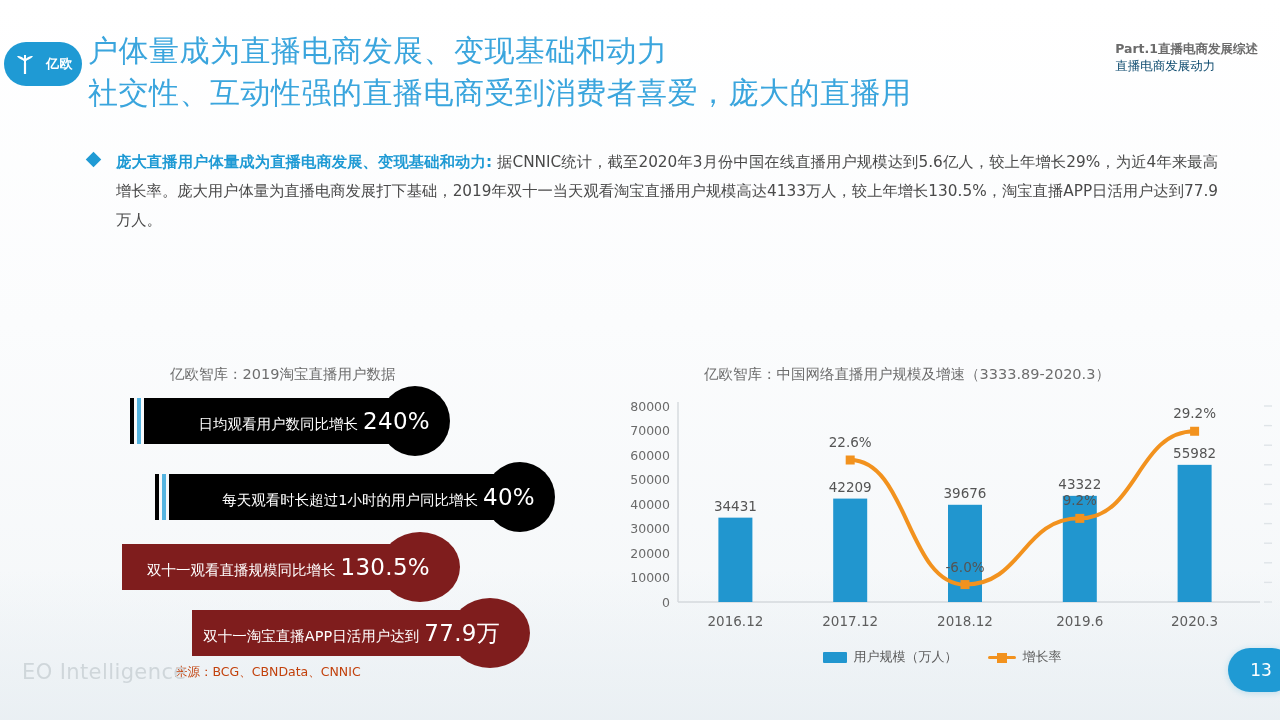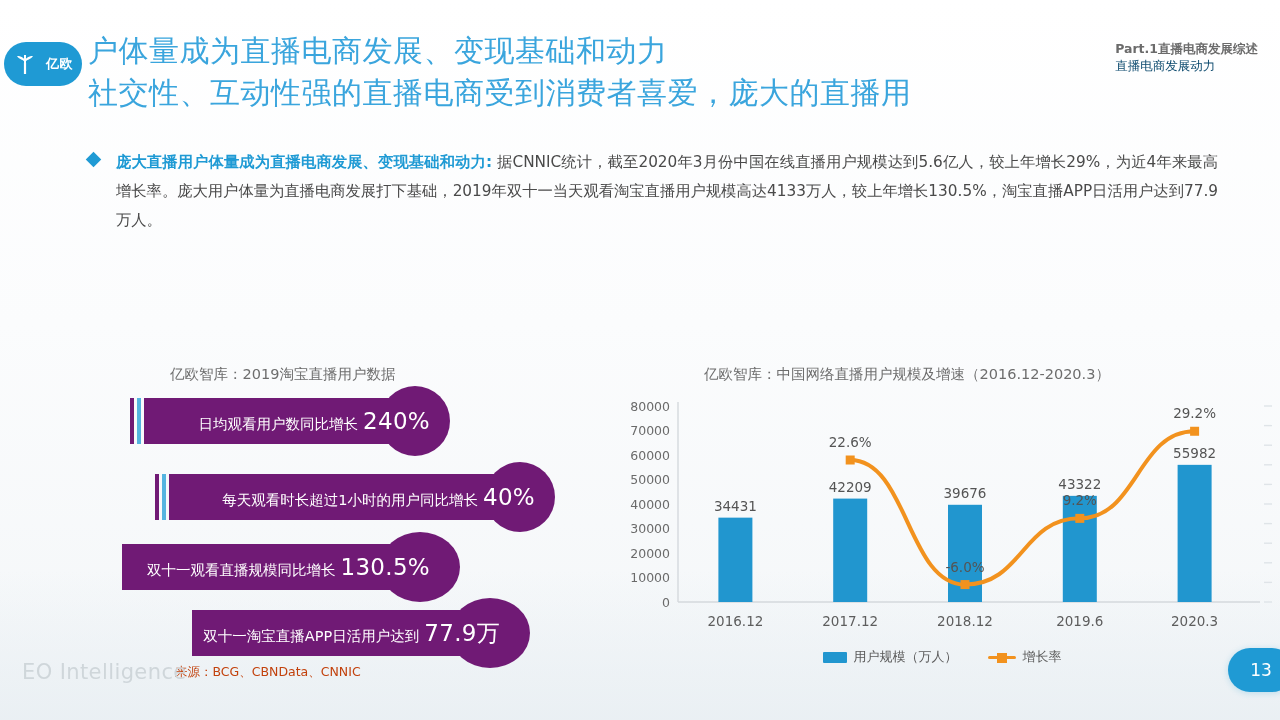--- a/index.html
+++ b/index.html
@@ -73,23 +73,23 @@
     padding-right:6px;box-sizing:border-box;
   }
   .circ{
     position:absolute;top:-12px;width:70px;height:70px;border-radius:50%;
   }
   .flabel{
     position:relative;z-index:3;color:#ffffff;font-size:14.5px;
     white-space:nowrap;display:flex;align-items:baseline;gap:5px;
   }
   .fbig{font-size:23px;font-weight:400;letter-spacing:.3px;}
-  .blue{background:#701a75;}
+  .blue{background:#000000;}
   .blue-t{background:#55b4e0;}
-  .orange{background:#701a75;padding-left:10px;}
+  .orange{background:#7f1d1d;padding-left:10px;}
   .orange-t{background:#f6ae54;}
 
   .source{
     position:absolute;left:175px;top:664px;color:#c2410c;font-size:12.5px;
     white-space:nowrap;
   }
   .watermark{
     position:absolute;left:22px;top:660px;color:#cfd6da;font-size:21px;
     letter-spacing:.4px;
   }
@@ -219,21 +219,21 @@
         <span>双十一淘宝直播APP日活用户达到</span>
         <span class="fbig">77.9万</span>
       </div>
     </div>
   </div>
 </div>
 
 <div class="source">来源：BCG、CBNData、CNNIC</div>
 <div class="watermark">EO Intelligence</div>
 
-<div class="panel-title" id="right-title">亿欧智库：中国网络直播用户规模及增速（2016.12-2020.3）</div>
+<div class="panel-title" id="right-title">亿欧智库：中国网络直播用户规模及增速（3333.89-2020.3）</div>
 
 <div class="chart">
   <svg id="chart-svg" width="660" height="250" viewBox="0 0 660 250">
       <line x1="66" y1="12" x2="66" y2="212" stroke="#d4d9dd" stroke-width="1.4"></line>
       <line x1="66" y1="212" x2="648" y2="212" stroke="#d4d9dd" stroke-width="1.4"></line>
       <text x="58" y="216.5" text-anchor="end" fill="#6a6a6a" font-size="12.5" font-family="&quot;DejaVu Sans&quot;,&quot;Liberation Sans&quot;,sans-serif">0</text>
       <text x="58" y="192" text-anchor="end" fill="#6a6a6a" font-size="12.5" font-family="&quot;DejaVu Sans&quot;,&quot;Liberation Sans&quot;,sans-serif">10000</text>
       <text x="58" y="167.5" text-anchor="end" fill="#6a6a6a" font-size="12.5" font-family="&quot;DejaVu Sans&quot;,&quot;Liberation Sans&quot;,sans-serif">20000</text>
       <text x="58" y="143" text-anchor="end" fill="#6a6a6a" font-size="12.5" font-family="&quot;DejaVu Sans&quot;,&quot;Liberation Sans&quot;,sans-serif">30000</text>
       <text x="58" y="118.5" text-anchor="end" fill="#6a6a6a" font-size="12.5" font-family="&quot;DejaVu Sans&quot;,&quot;Liberation Sans&quot;,sans-serif">40000</text>

